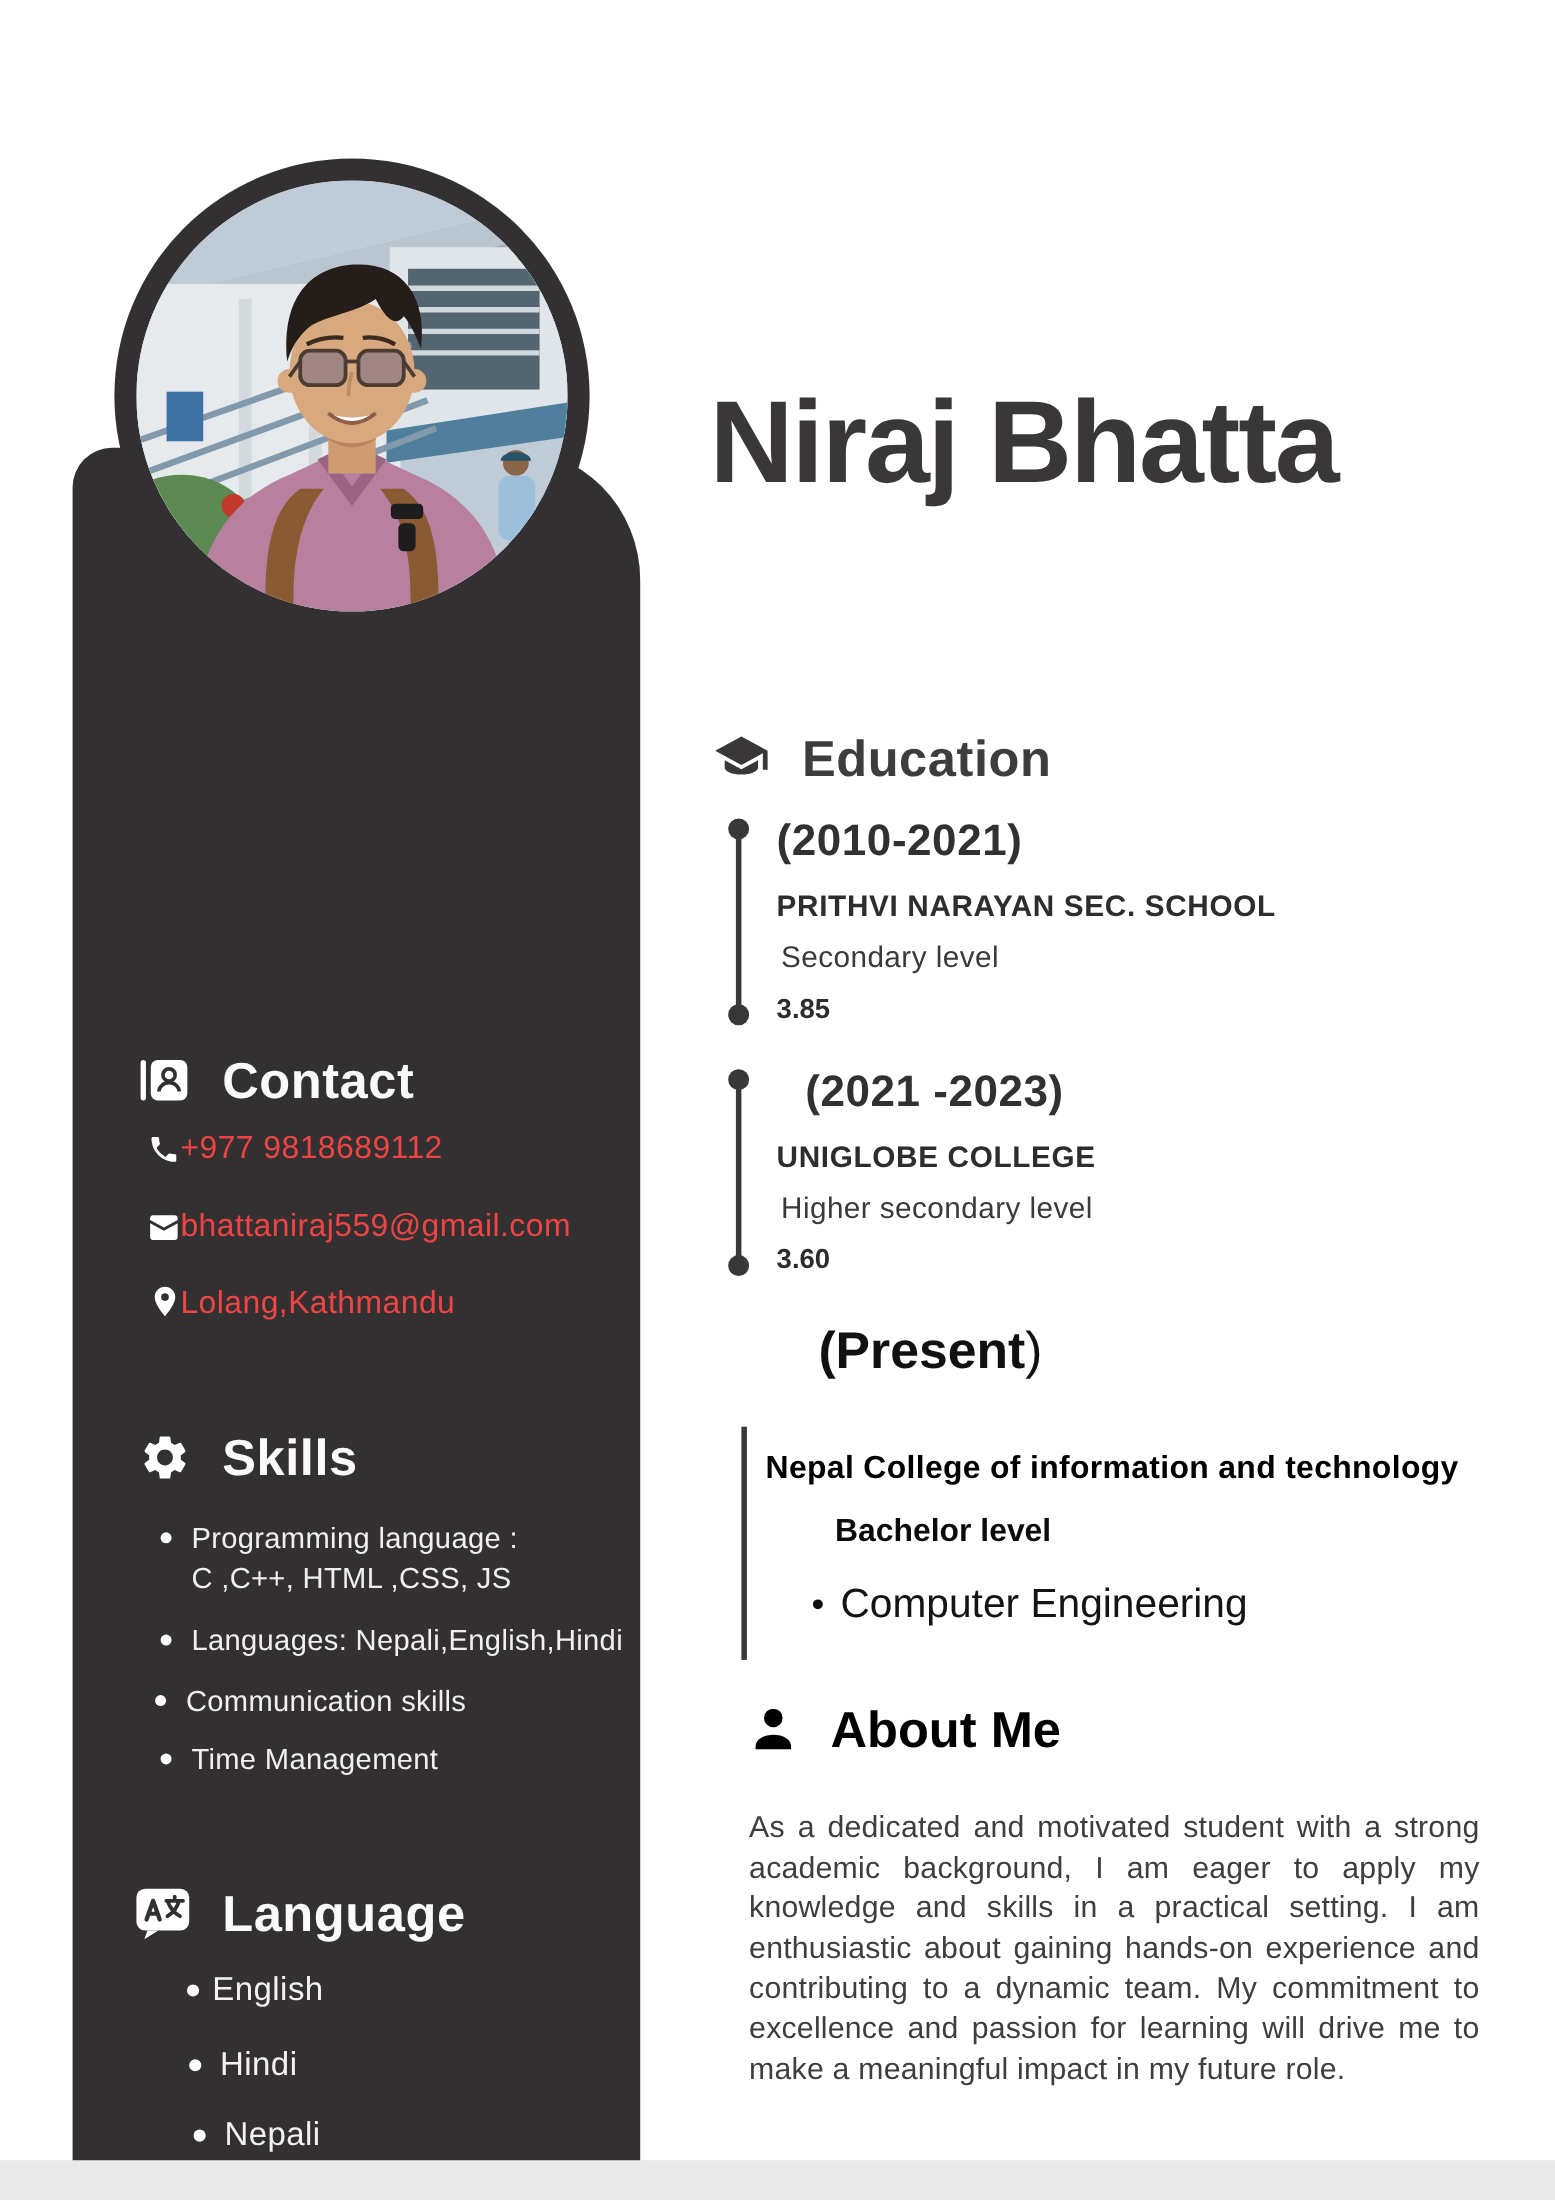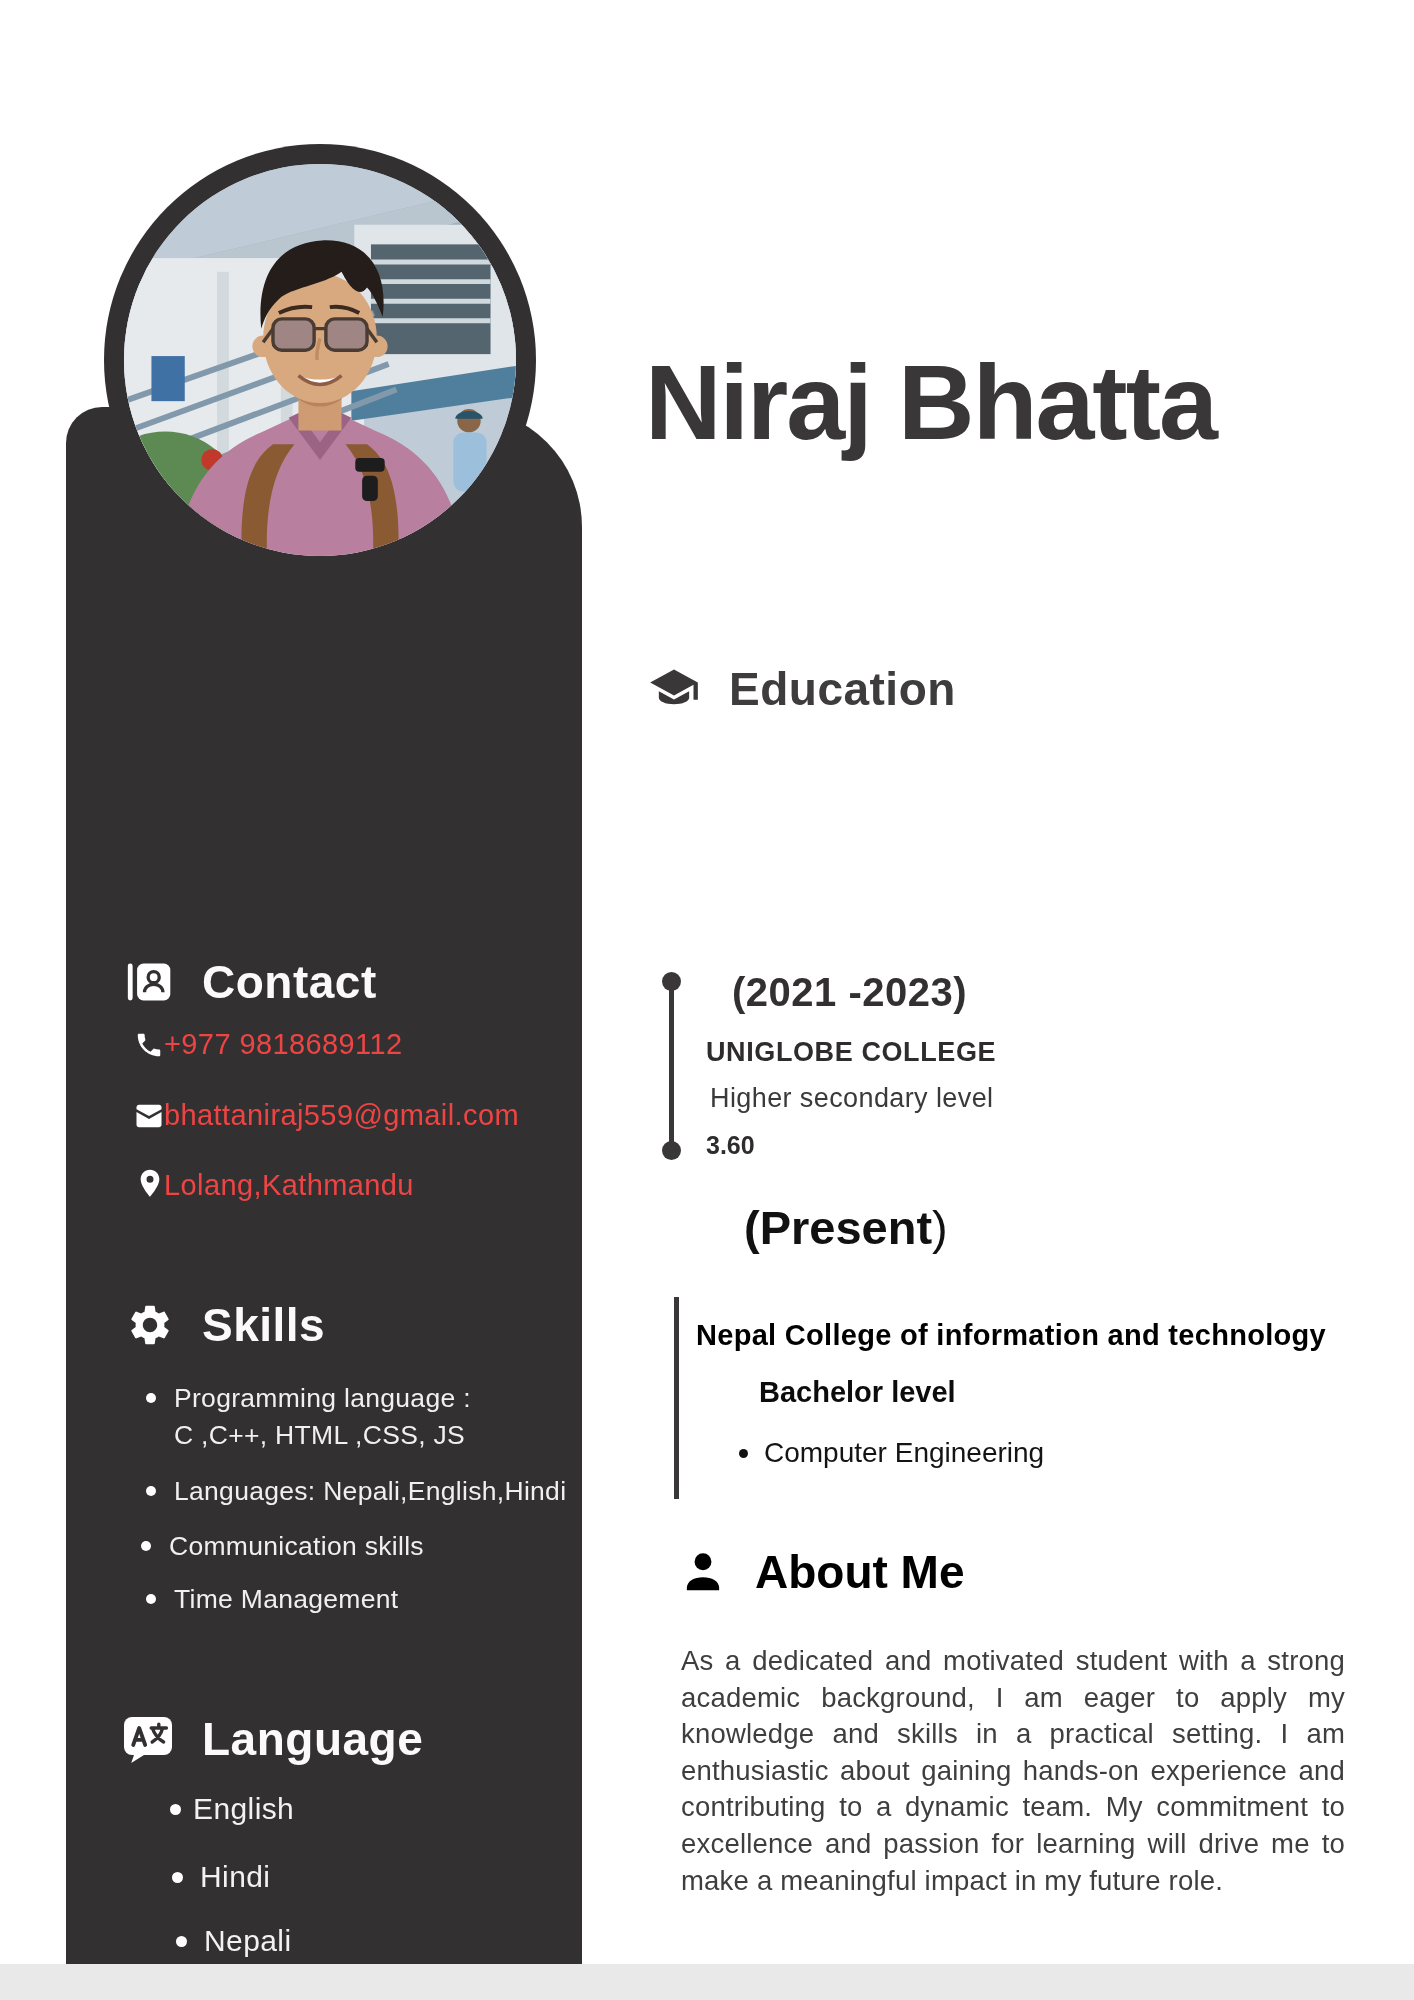--- a/index.html
+++ b/index.html
@@ -53,21 +53,21 @@
 
   .present{position:absolute;left:648px;top:1200px;}
   .p-title{margin-left:96px;font-size:47px;font-weight:800;color:#111;}
   .p-title .paren{font-weight:400;}
   .p-body{margin-left:26px;margin-top:42px;border-left:5px solid #3a3738;
     padding:22px 0 30px 17px;}
   .college{font-size:29px;font-weight:800;color:#000000;white-space:nowrap;letter-spacing:.3px;}
   .bachelor{font-size:29px;font-weight:800;color:#0c0c0c;margin-left:63px;margin-top:24px;}
   .course{display:flex;align-items:center;gap:16px;margin-left:43px;margin-top:28px;}
   .course .dot{width:9px;height:9px;border-radius:50%;background:#111;flex:0 0 auto;}
-  .course .tx{font-size:28px;color:#141414;}
+  .course .tx{font-size:37px;color:#141414;}
 
   .about{position:absolute;left:645px;top:1545px;width:702px;}
   .a-head{display:flex;align-items:center;gap:30px;padding-left:36px;}
   .a-head .t{font-size:46px;font-weight:800;color:#000;}
   .a-text{margin-left:36px;margin-top:44px;width:664px;font-size:27.5px;line-height:36.6px;
     color:#3e3e3e;text-align:justify;letter-spacing:.2px;}
 </style>
 </head>
 <body>
 
@@ -129,20 +129,33 @@
 
   <div class="name">Niraj Bhatta</div>
 
   <div class="edu-head">
     <svg class="icon" width="58" height="52" viewBox="0 0 24 24">
       <path fill="#3a3738" d="M12 3L1 9l11 6 9-4.91V17h2V9L12 3zm-7 9.99V16c0 1.66 3.13 3 7 3s7-1.34 7-3v-3.01l-7 3.82-7-3.82z"></path>
     </svg>
     <span class="t">Education</span>
   </div>
 
+  <div class="entry entry1" style="top:740px;">
+    <div class="tl">
+      <span class="d top"></span>
+      <span class="line"></span>
+      <span class="d bot"></span>
+    </div>
+    <div class="etext">
+      <div class="period">(2010-2021)</div>
+      <div class="school">PRITHVI NARAYAN SEC. SCHOOL</div>
+      <div class="level">Secondary level</div>
+      <div class="gpa">3.85</div>
+    </div>
+  </div>
 
   <div class="entry entry2" style="top:968px;">
     <div class="tl">
       <span class="d top"></span>
       <span class="line"></span>
       <span class="d bot"></span>
     </div>
     <div class="etext">
       <div class="period">(2021 -2023)</div>
       <div class="school">UNIGLOBE COLLEGE</div>

